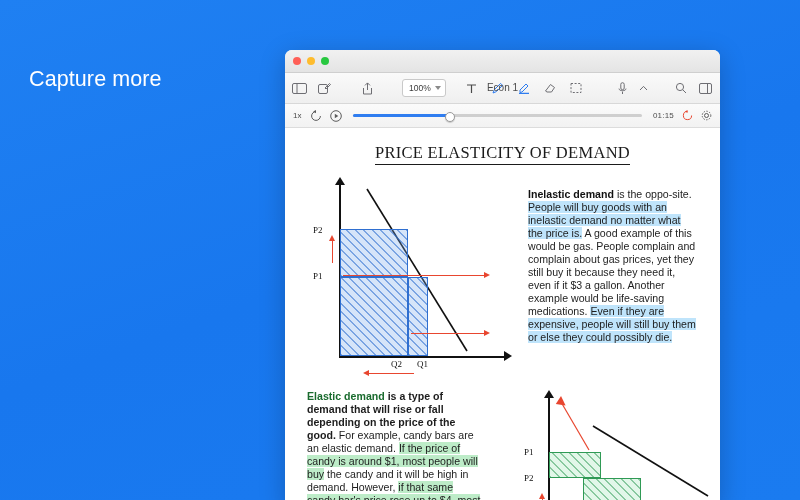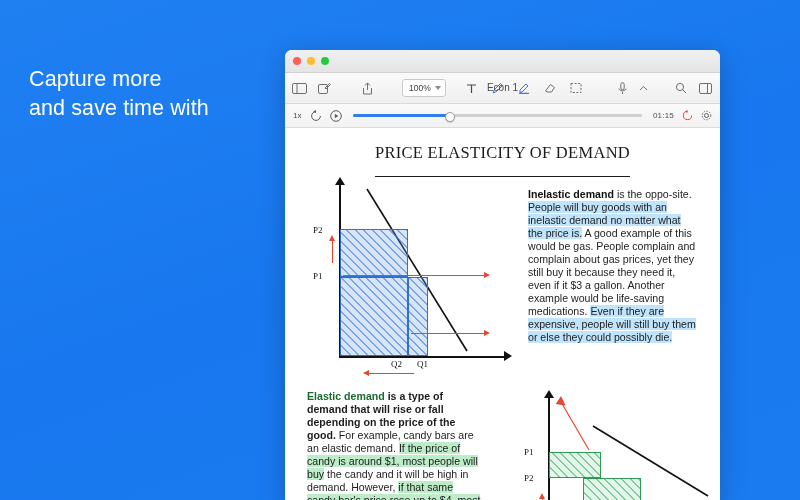--- a/index.html
+++ b/index.html
@@ -174,21 +174,21 @@
     left: 0; right: 0;
     top: 15px;
     text-align: center;
     font-family: "Liberation Serif", serif;
     font-size: 16.5px;
     color: #1b1b1b;
     letter-spacing: 0.3px;
   }
   .doc-title span {
     border-bottom: 1.2px solid #1b1b1b;
-    padding-bottom: 14px;
+    padding-bottom: 2px;
   }
 
   
   .chart1 {
     position: absolute;
     left: 22px;
     top: 55px;
     width: 205px;
     height: 200px;
   }
@@ -314,21 +314,20 @@
     width: 165px; height: 112px;
   }
 </style>
 </head>
 <body>
 
 <div class="stage">
 
   <div class="promo">
     <div>Capture more</div>
-    <div>and save time with</div>
   </div>
 
   <div class="window">
 
     <div class="titlebar">
       <div class="traffic">
         <span class="dot red"></span>
         <span class="dot yellow"></span>
         <span class="dot green"></span>
       </div>

